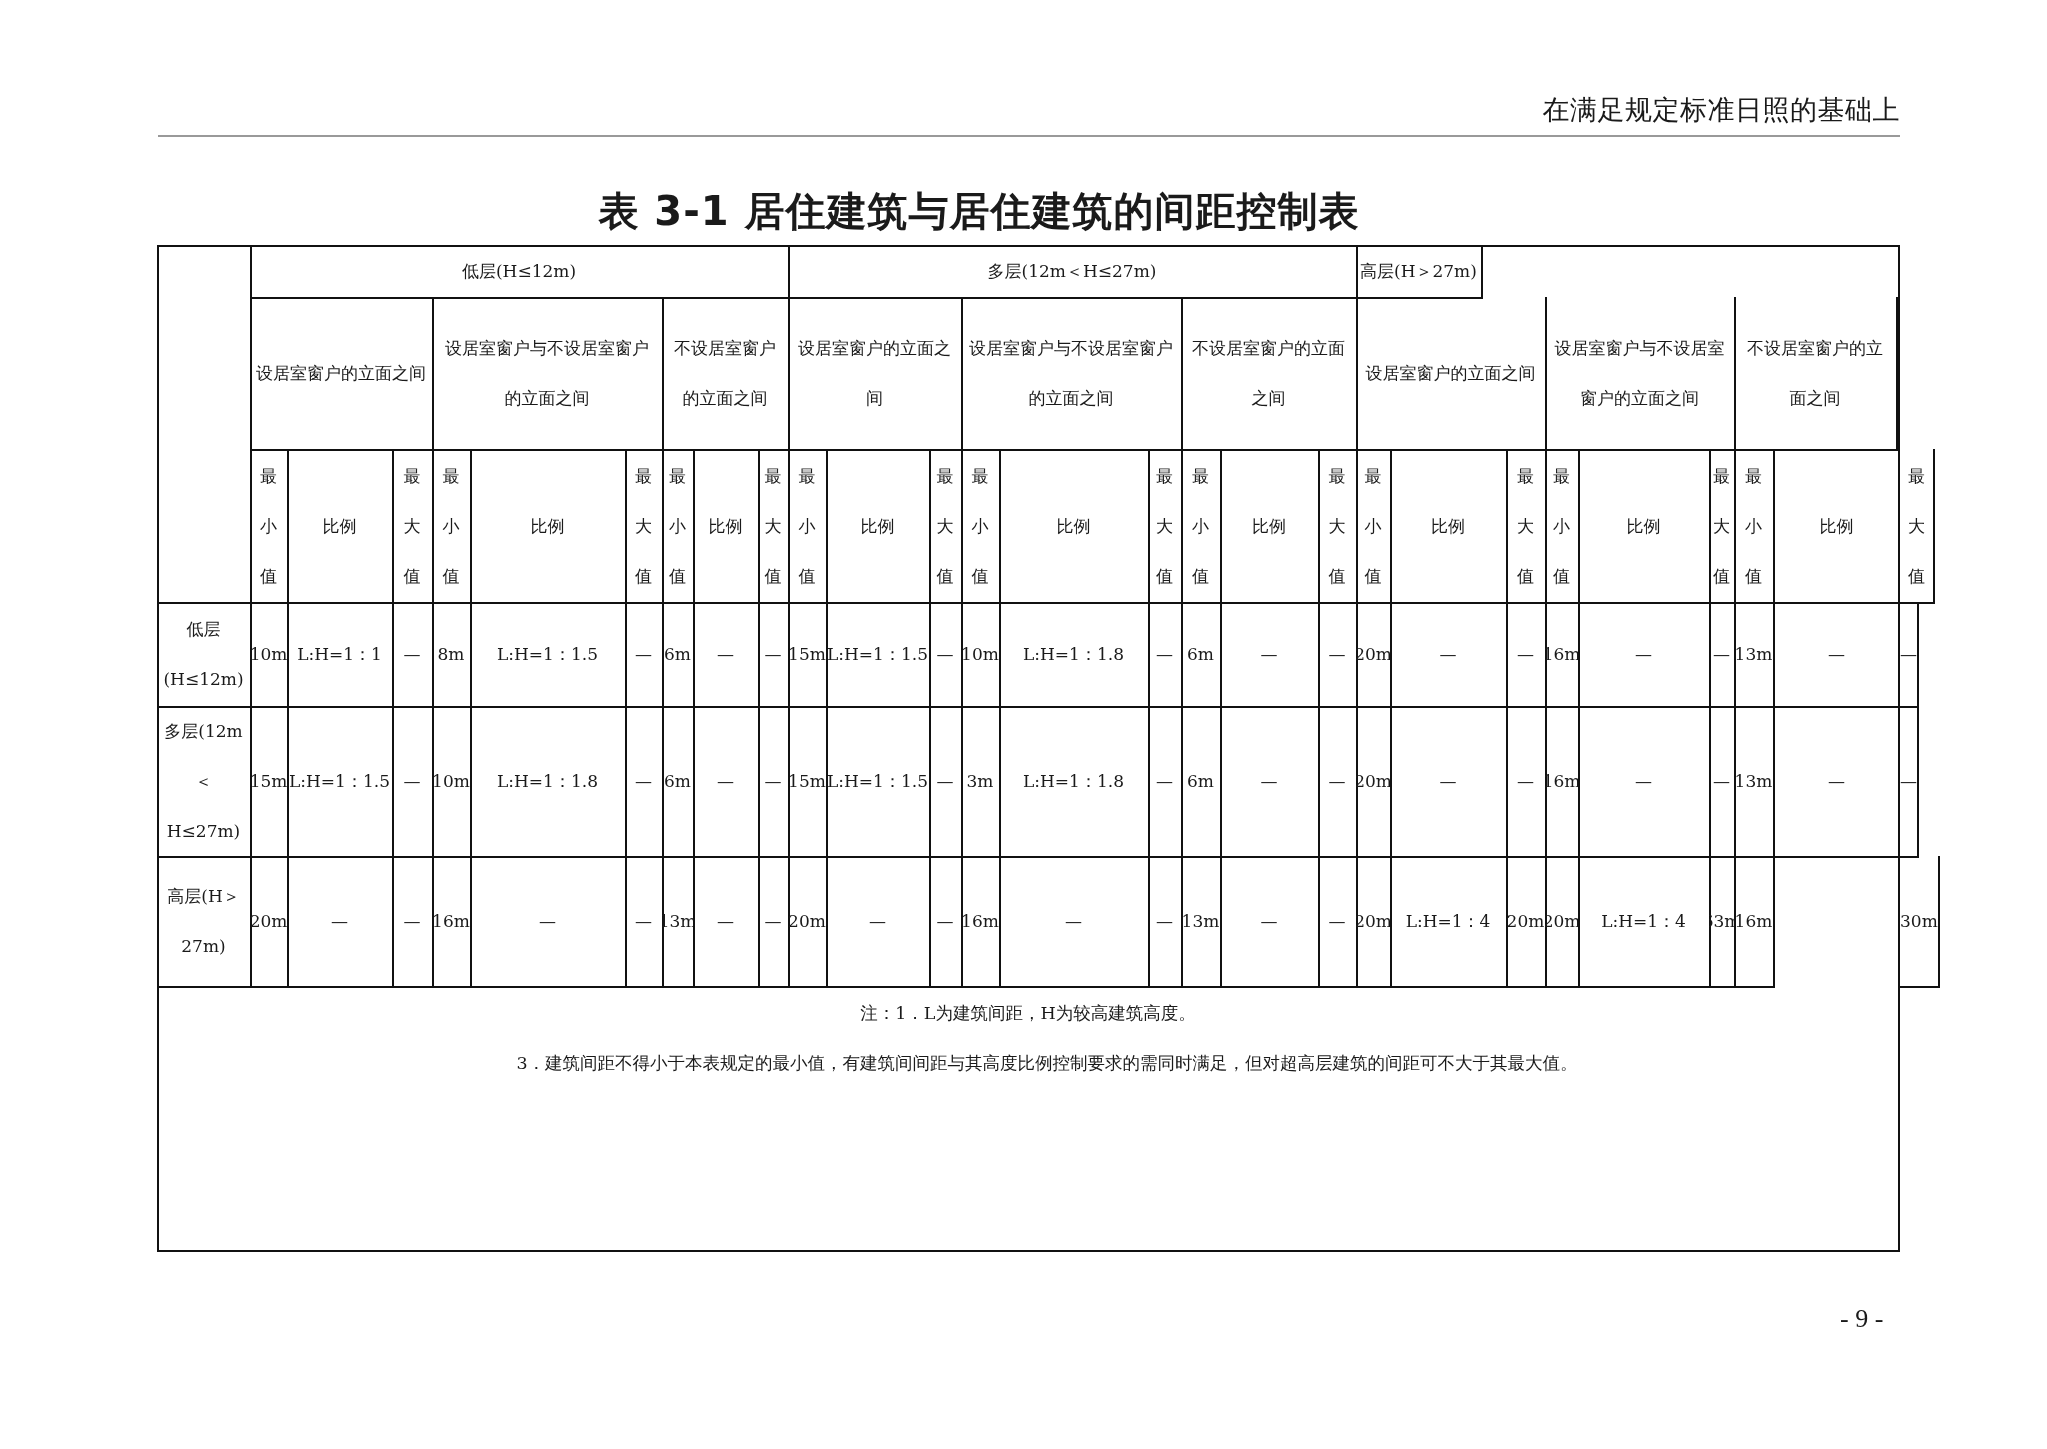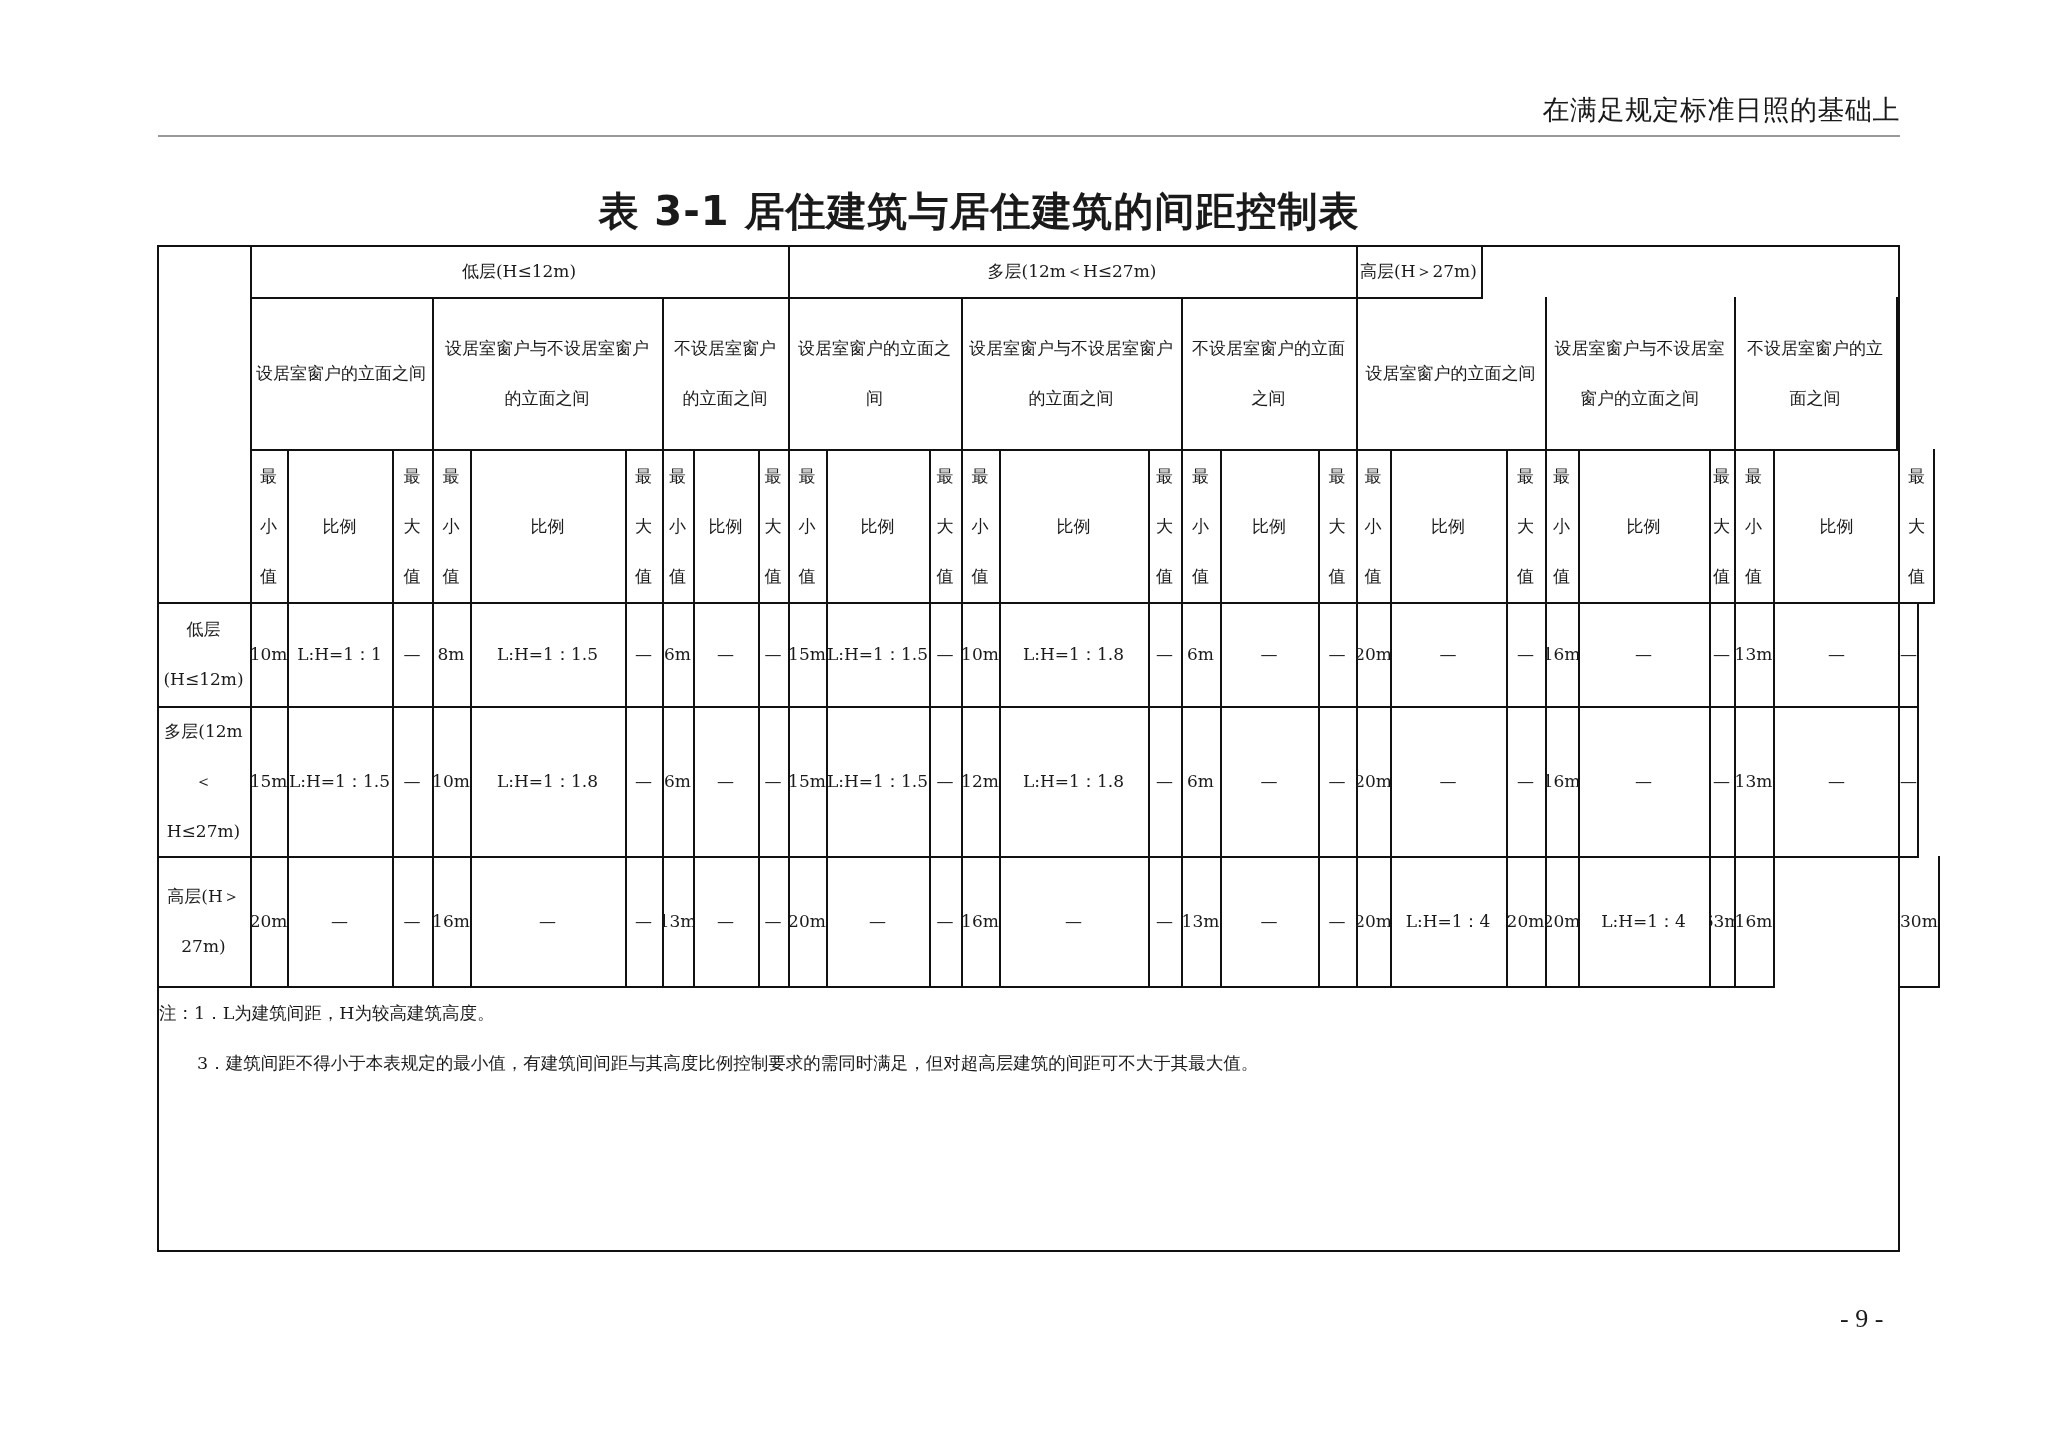--- a/index.html
+++ b/index.html
@@ -32,21 +32,21 @@
       display: flex; align-items: center; justify-content: center;
       text-align: center; font-size: 17px; line-height: 50px;
       overflow: hidden;
     }
     .cell.noright { border-right: none; }
     .cell.wrap { padding: 0 4px; line-height: 50px; }
     .notes {
       position: absolute; left: 159px; top: 988px; width: 1738px;
       font-size: 17.5px; line-height: 50px;
     }
-    .notes p { margin: 0; }
+    .notes p { margin: 0; text-align: center; }
     .notes .indent { text-indent: 38px; }
     .page-number {
       position: absolute; left: 1840px; top: 1304px; font-size: 26px;
       font-family: "Liberation Serif", serif;
     }
   </style>
 </head>
 <body>
 
 <div class="running-header">在满足规定标准日照的基础上</div>
@@ -290,21 +290,21 @@
     <div class="cell" style="left: 629px; top: 459px; width: 40px; height: 152px;">
       <span>15m</span>
     </div>
     <div class="cell" style="left: 667px; top: 459px; width: 105px; height: 152px;">
       <span>L:H=1：1.5</span>
     </div>
     <div class="cell" style="left: 770px; top: 459px; width: 34px; height: 152px;">
       <span>—</span>
     </div>
     <div class="cell" style="left: 802px; top: 459px; width: 40px; height: 152px;">
-      <span>12m</span>
+      <span>3m</span>
     </div>
     <div class="cell" style="left: 840px; top: 459px; width: 151px; height: 152px;">
       <span>L:H=1：1.8</span>
     </div>
     <div class="cell" style="left: 989px; top: 459px; width: 35px; height: 152px;">
       <span>—</span>
     </div>
     <div class="cell" style="left: 1022px; top: 459px; width: 41px; height: 152px;">
       <span>6m</span>
     </div>

